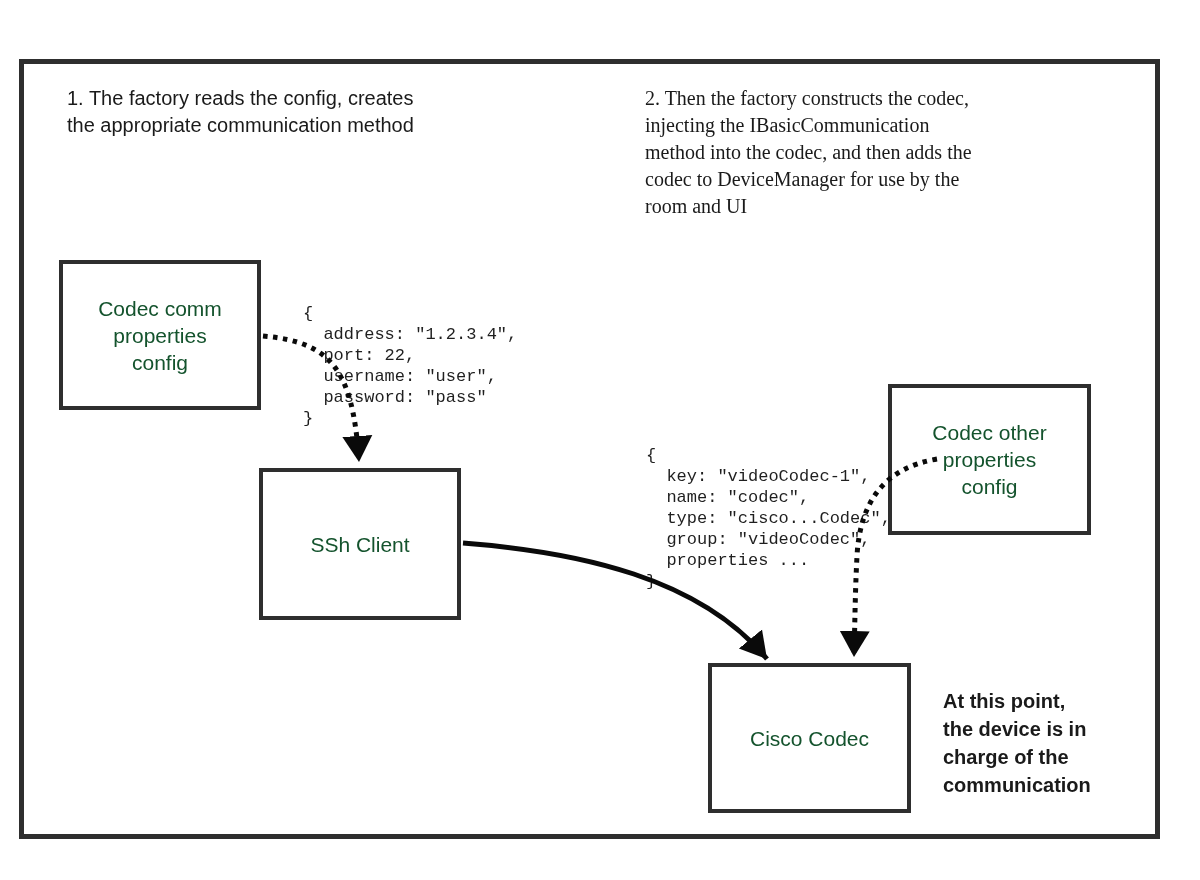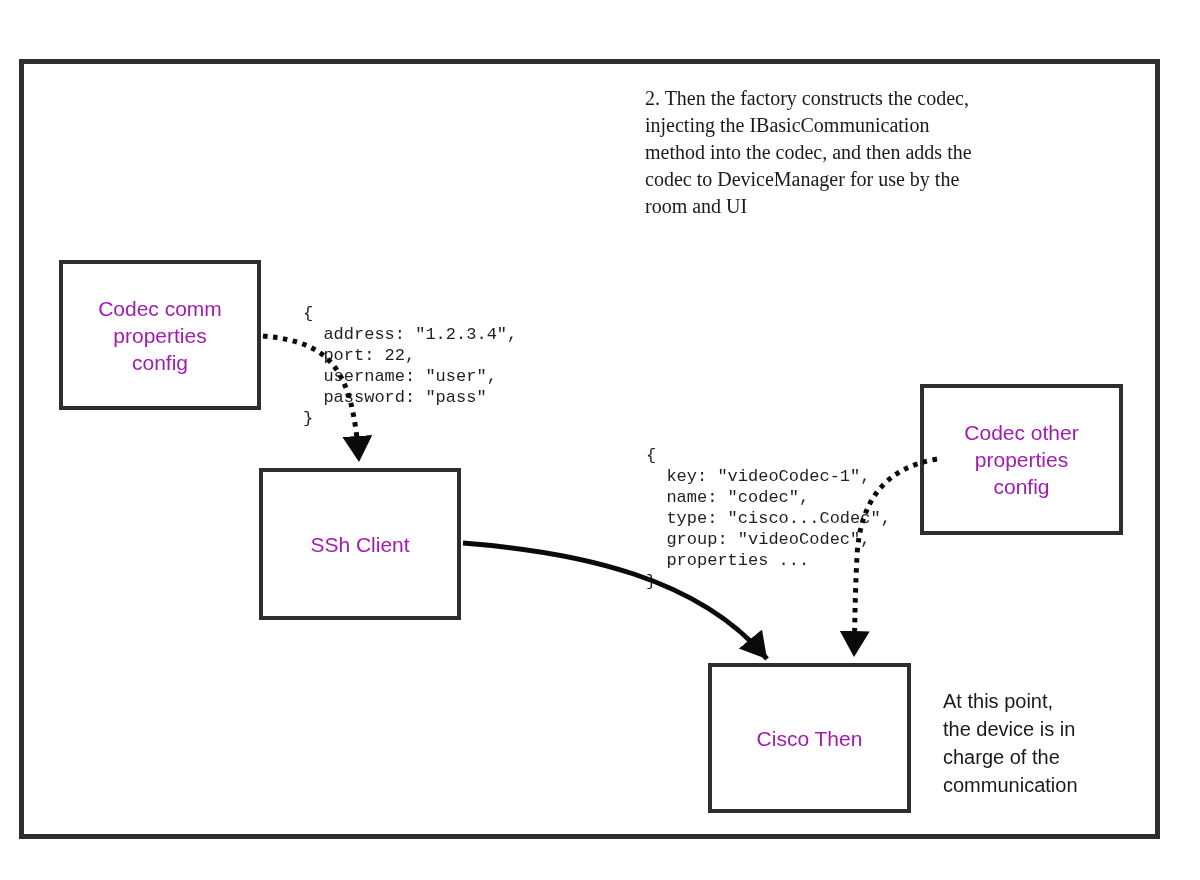--- a/index.html
+++ b/index.html
@@ -33,38 +33,38 @@
     position: absolute;
     border: 4px solid #2e2e2e;
     background: #ffffff;
     display: flex;
     align-items: center;
     justify-content: center;
     text-align: center;
     font-size: 21px;
     line-height: 27px;
     white-space: pre-line;
-    color: #a21caf;
+    color: #14532d;
   }
   .code {
     position: absolute;
     font-family: "Liberation Mono", "DejaVu Sans Mono", monospace;
     font-size: 17px;
     line-height: 21px;
     white-space: pre;
     color: #1f1f1f;
   }
   #node-codec-comm-config { left: 59px;  top: 260px; width: 202px; height: 150px; }
   #node-ssh-client        { left: 259px; top: 468px; width: 202px; height: 152px; text-align: center; }
-  #node-codec-other-config{ left: 920px; top: 384px; width: 203px; height: 151px; }
+  #node-codec-other-config{ left: 888px; top: 384px; width: 203px; height: 151px; }
   #node-cisco-codec       { left: 708px; top: 663px; width: 203px; height: 150px; }
 
   #annotation-step1 { left: 67px;  top: 85px;  width: 480px; }
   #annotation-step2 { left: 645px; top: 85px;  width: 480px; font-family: Liberation Serif, serif; }
-  #annotation-final { left: 943px; top: 687px; width: 215px; line-height: 28px; }
+  #annotation-final { left: 943px; top: 687px; width: 215px; line-height: 28px; font-weight: bold; }
 
   #code-comm-properties  { left: 303px; top: 303px; }
   #code-codec-properties { left: 646px; top: 445px; }
 
   .arrows-layer {
     position: absolute;
     left: 0; top: 0;
     width: 1200px; height: 880px;
     z-index: 5;
     pointer-events: none;
@@ -81,20 +81,22 @@
     stroke-dasharray: 4.5 5.5;
   }
 </style>
 </head>
 <body>
 
 <div class="canvas">
 
   <div class="frame"></div>
 
+  <div class="annotation" id="annotation-step1">1. The factory reads the config, creates
+the appropriate communication method</div>
 
   <div class="annotation" id="annotation-step2">2. Then the factory constructs the codec,
 injecting the IBasicCommunication
 method into the codec, and then adds the
 codec to DeviceManager for use by the
 room and UI</div>
 
   <div class="annotation" id="annotation-final">At this point,
 the device is in
 charge of the
@@ -110,21 +112,21 @@
     <span>SSh Client</span>
   </div>
 
   <div class="node" id="node-codec-other-config">
     <span>Codec other
 properties
 config</span>
   </div>
 
   <div class="node" id="node-cisco-codec">
-    <span>Cisco Then</span>
+    <span>Cisco Codec</span>
   </div>
 
   <div class="code" id="code-comm-properties">{
   address: "1.2.3.4",
   port: 22,
   username: "user",
   password: "pass"
 }</div>
 
   <div class="code" id="code-codec-properties">{

